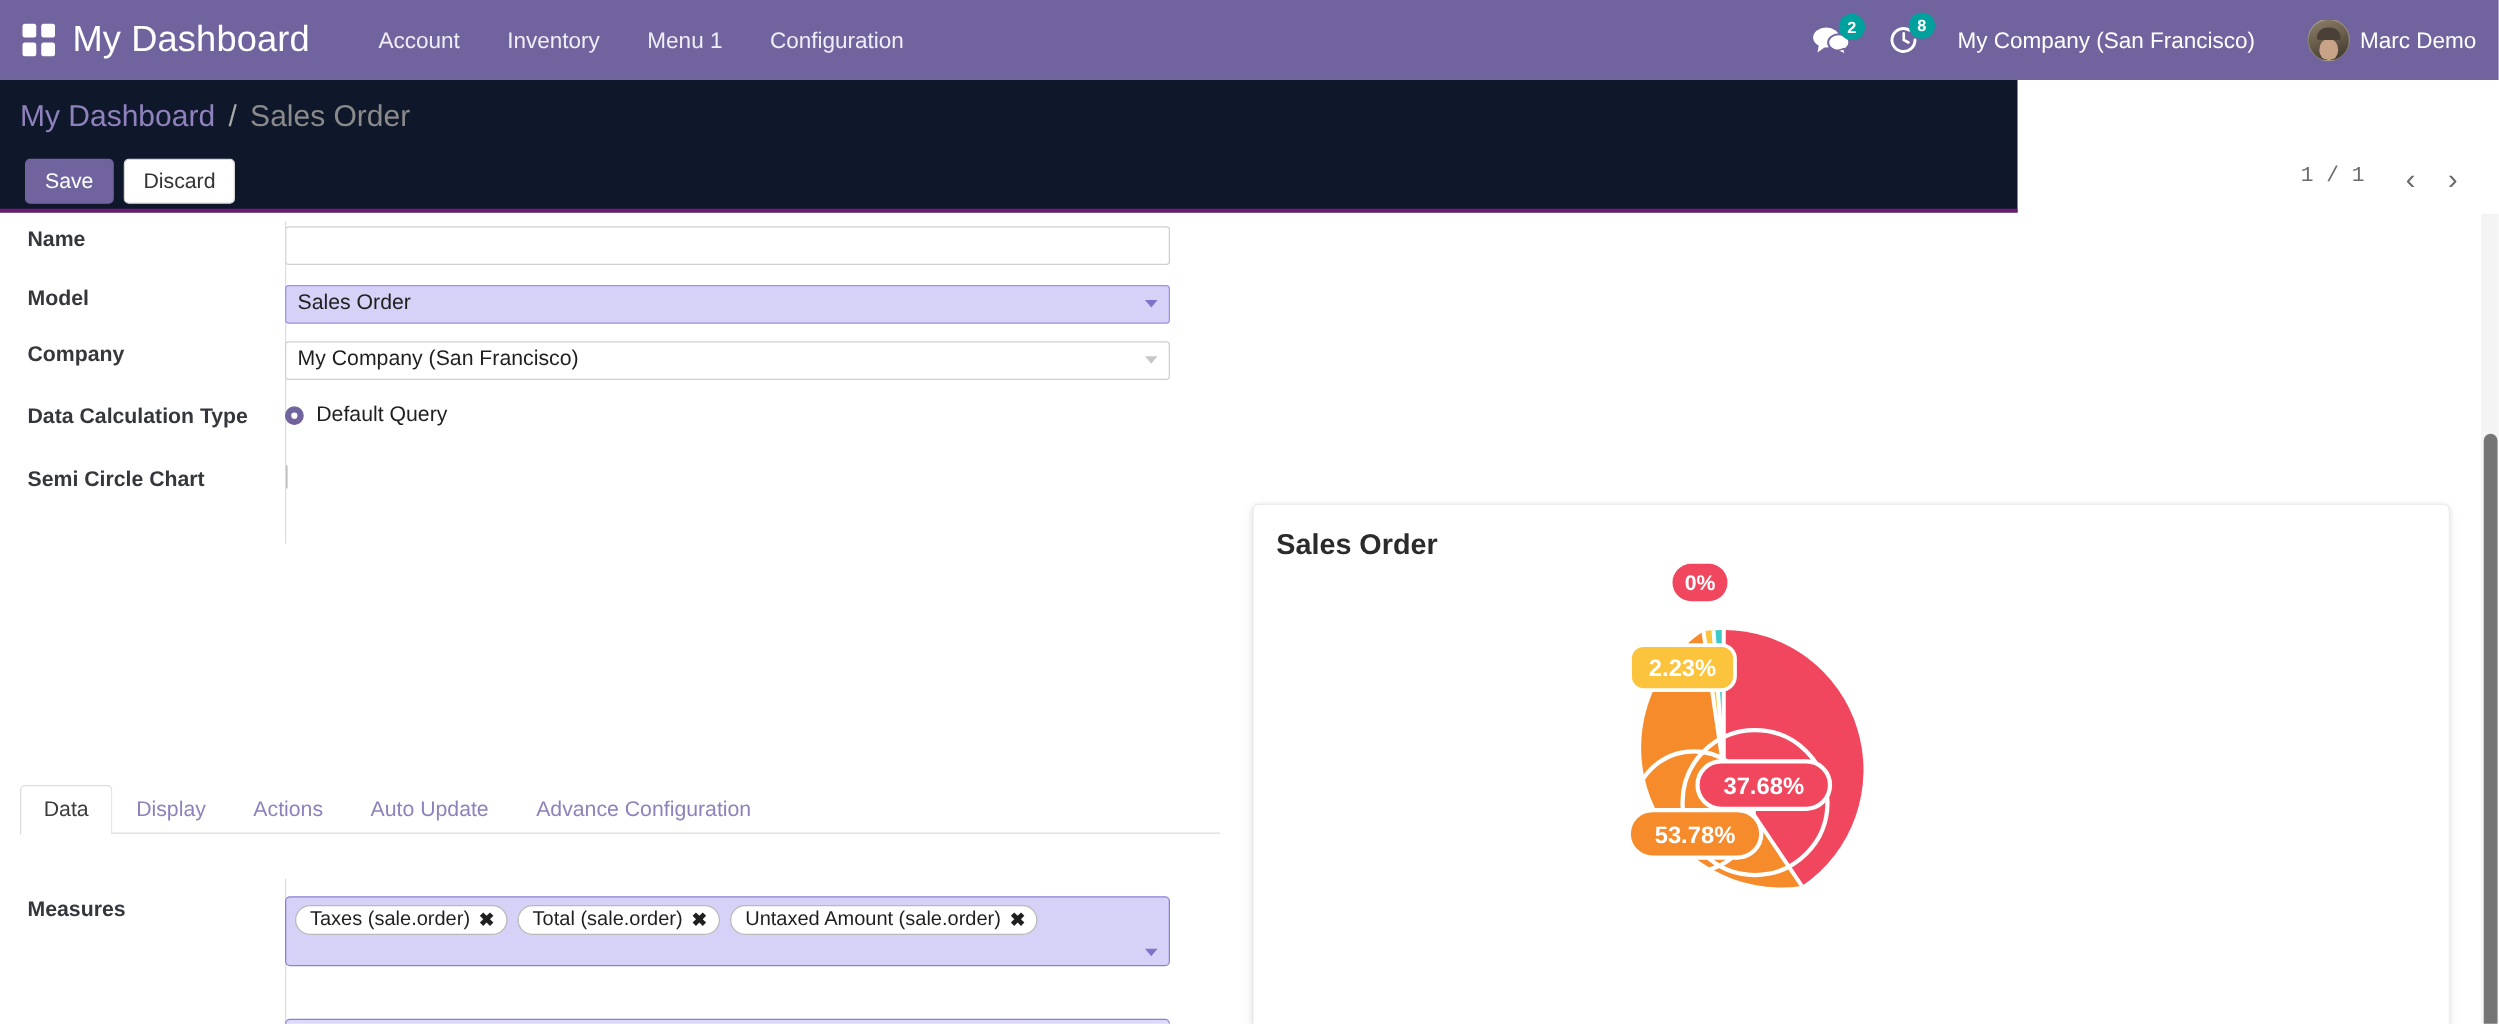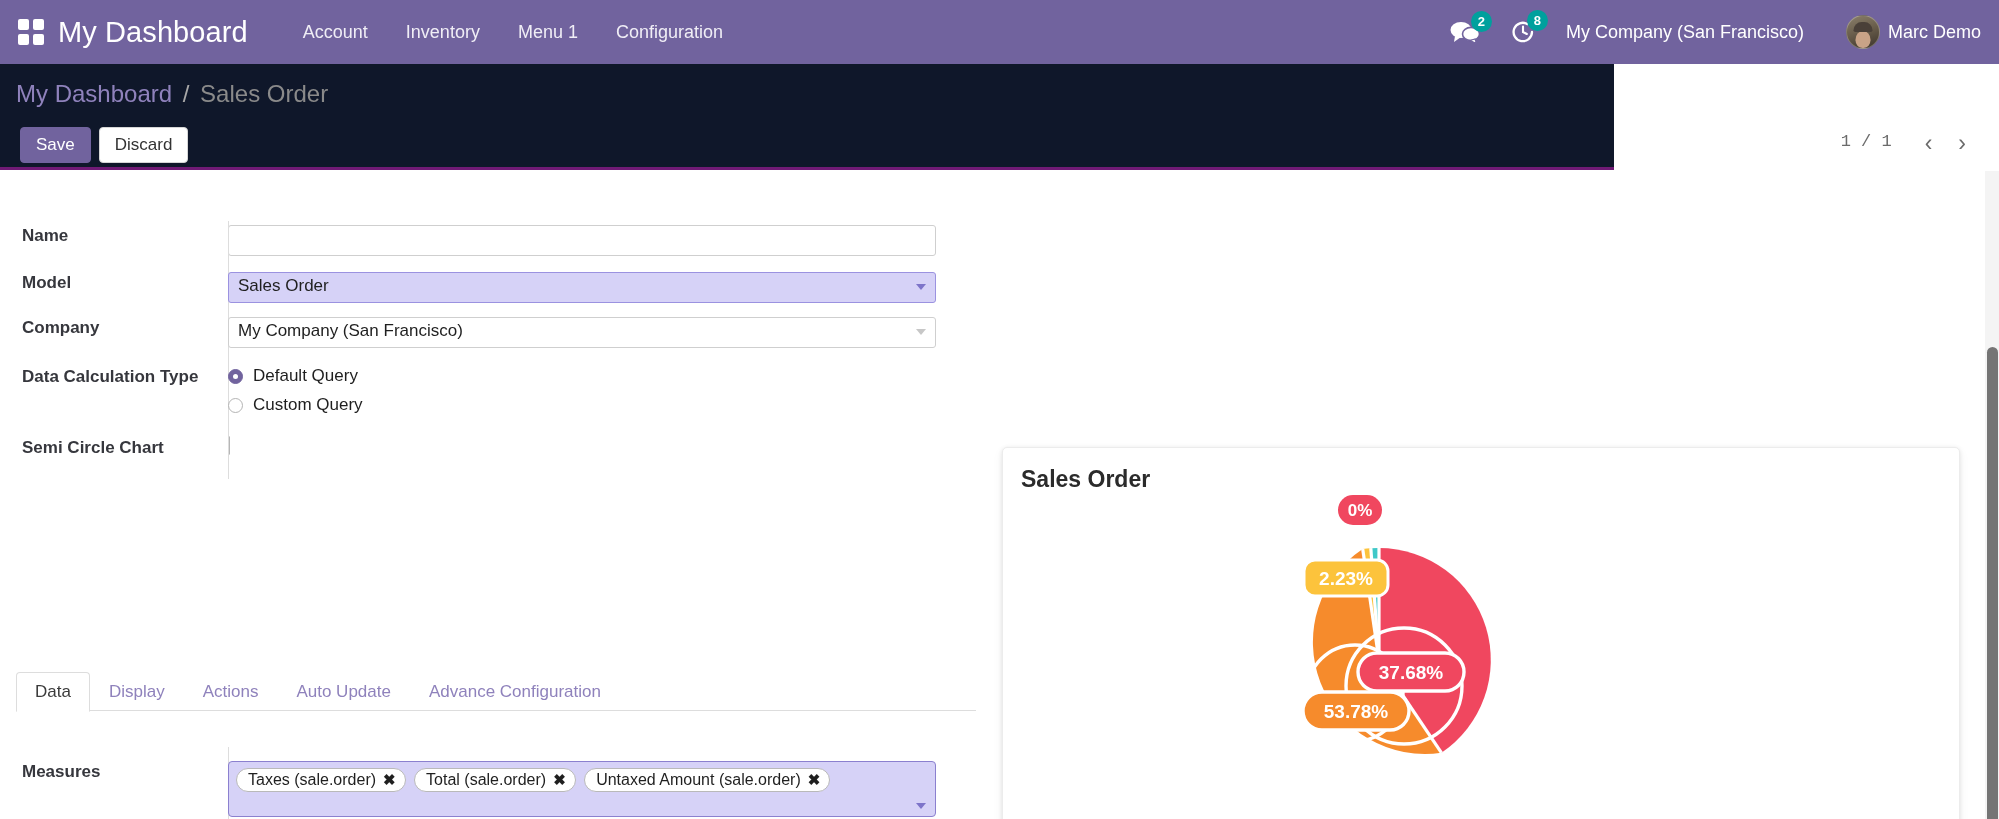--- a/index.html
+++ b/index.html
@@ -113,21 +113,21 @@
   }
   .pager-count { font-family: "Liberation Mono", monospace; font-size:17px; margin-right: 18px; }
   .pager-btn {
     cursor: pointer; padding: 0 11px; font-size: 23px; color: #6b6b6b;
     line-height: 1; user-select:none;
   }
 
   
   .sheet {
     position: absolute; top: 171px; left: 0;
-    width: 1999px; height: 585px; background: #ffffff; margin-top: 44px;
+    width: 1999px; height: 585px; background: #ffffff;
   }
   .form-left { position: absolute; left: 0; top: 0; width: 975px; }
   .frow { display: flex; align-items: flex-start; margin-bottom: 0px; }
   .flabel {
     width: 228px; padding-left: 22px; padding-right: 12px;
     font-size: 17px; font-weight: bold; color: #36373d;
     line-height: 22px;
   }
   .fvalue { flex: 1; padding-right: 28px; }
 
@@ -365,24 +365,20 @@
       </div>
     </div>
 
 
     <div class="frow" style="margin-top:18px;">
       <div class="flabel">Data Calculation Type</div>
       <div class="fvalue">
         <div class="radio-row">
           <span class="radio checked"></span>
           <span class="radio-label">Default Query</span>
-        </div>
-        <div class="radio-row" style="margin-bottom:0;">
-          <span class="radio"></span>
-          <span class="radio-label">Custom Query</span>
         </div>
       </div>
     </div>
 
     <div class="frow" style="margin-top:22px;">
       <div class="flabel">Semi Circle Chart</div>
       <div class="fvalue">
         <span class="checkbox"></span>
       </div>
     </div>

